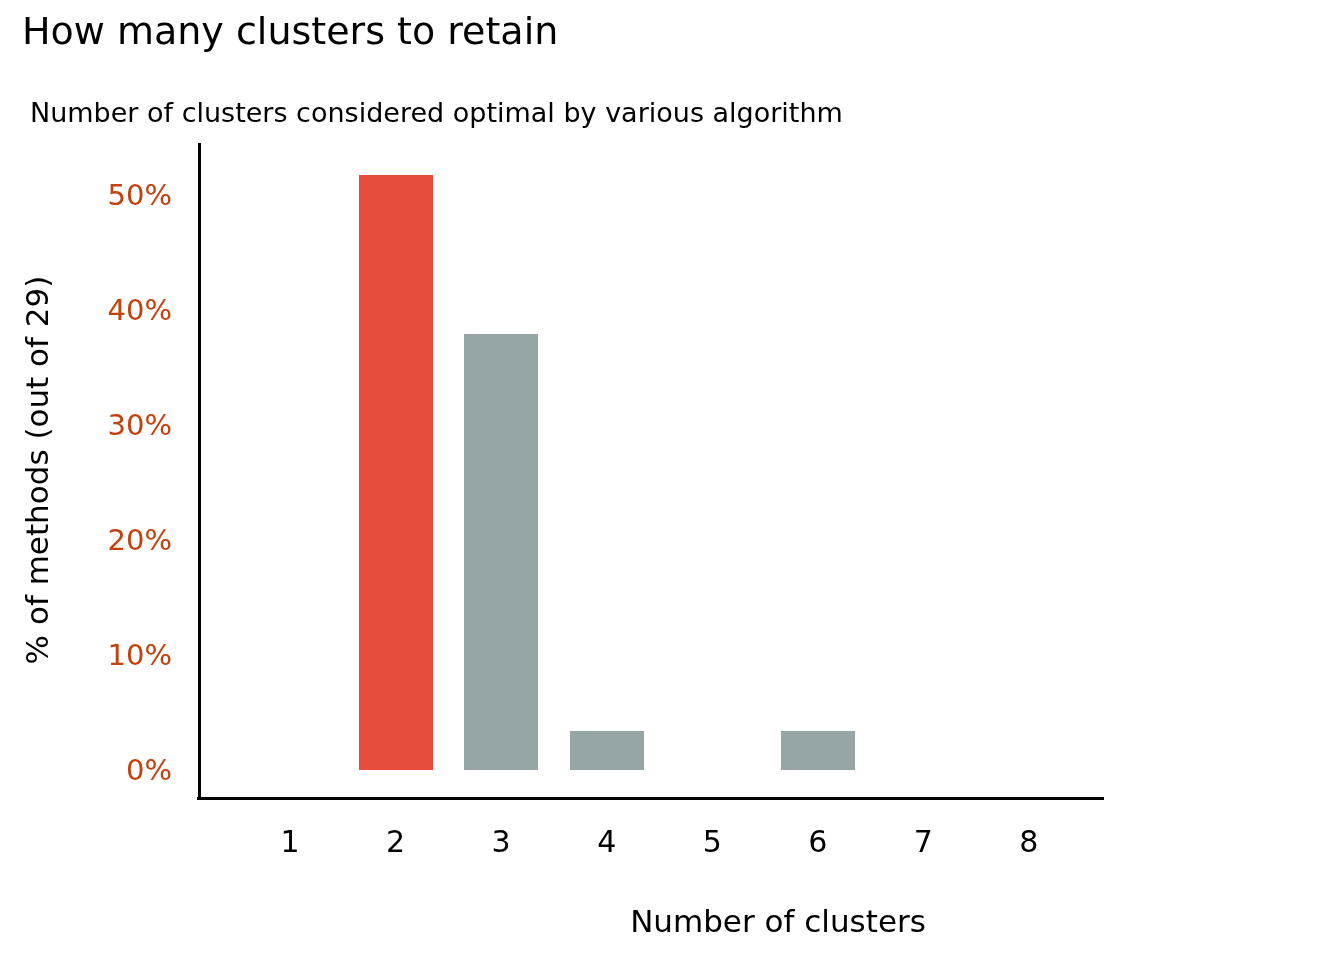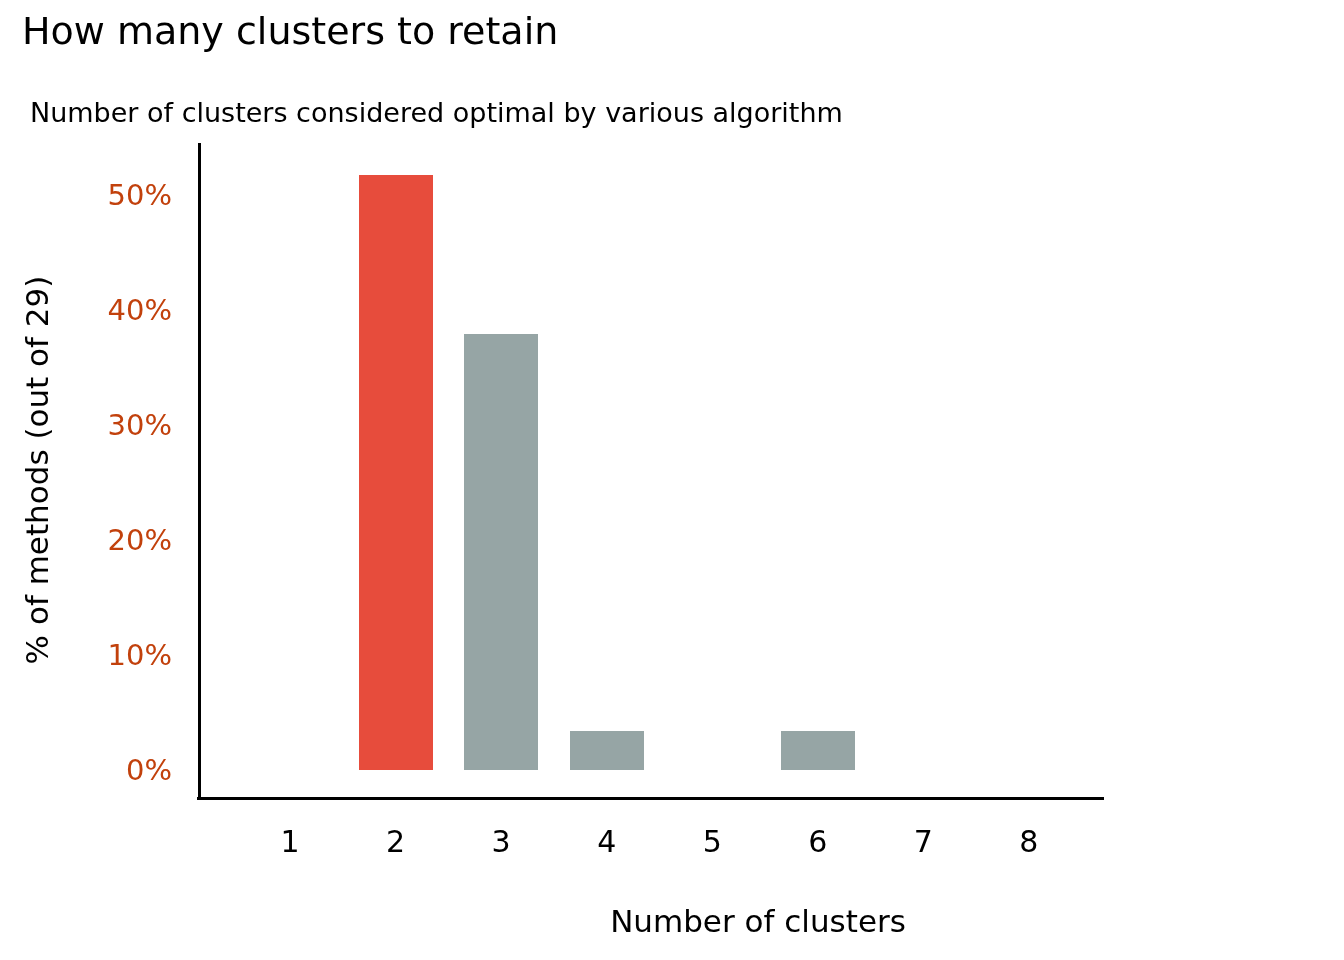--- a/index.html
+++ b/index.html
@@ -39,21 +39,21 @@
   .y-axis-title {
     left: 37px;
     top: 470px;
     transform: translate(-50%, -50%) rotate(-90deg);
     transform-origin: center center;
     font-size: 31px;
     white-space: nowrap;
     color: #000000;
   }
   .x-axis-title {
-    left: 758px;
+    left: 778px;
     top: 903px;
     transform: translateX(-50%);
     font-size: 31px;
     white-space: nowrap;
     color: #000000;
   }
   .spine {
     background: #000000;
   }
   #y-spine {

